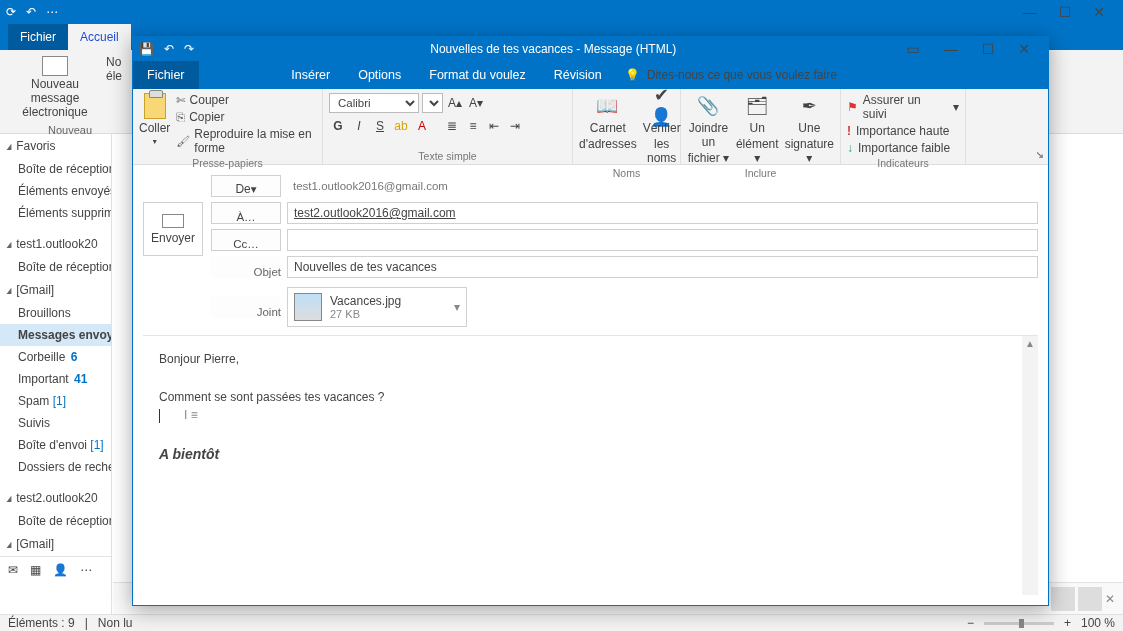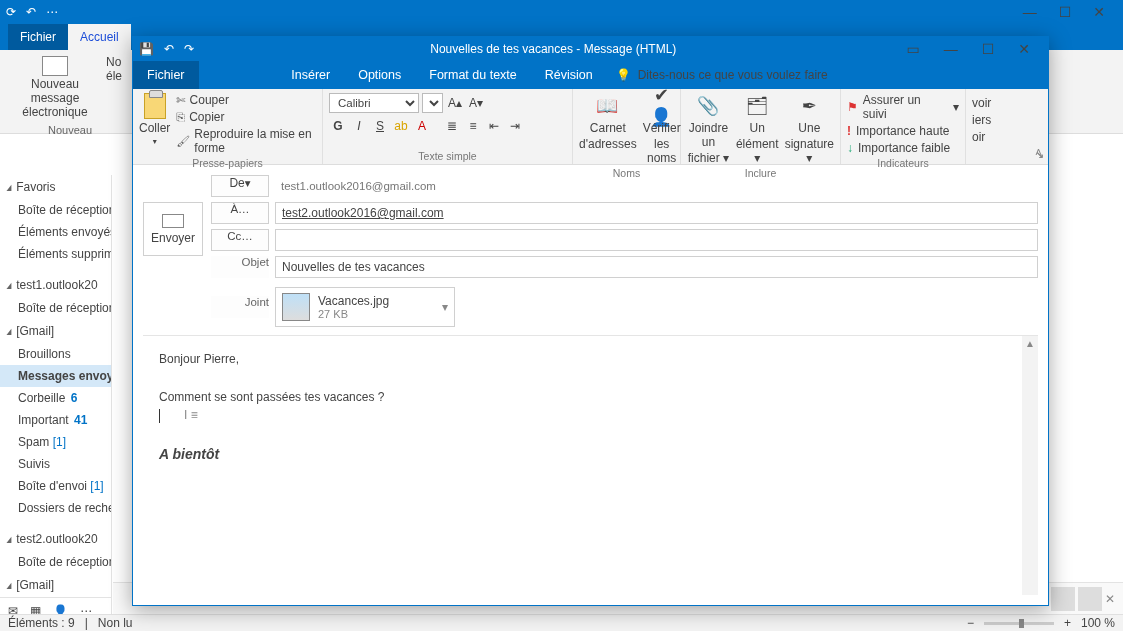--- a/index.html
+++ b/index.html
@@ -12,21 +12,21 @@
 .bg-title .wctrl{ margin-left:auto; display:flex; gap:22px; padding-right:18px; color:#fff; }
 .bg-title .wctrl span{ font-size:14px; cursor:pointer; }
 .bg-tabs{ height:26px; background:#0173c7; display:flex; align-items:stretch; padding-left:8px; }
 .bg-tabs .tab{ padding:0 12px; display:flex; align-items:center; color:#fff; cursor:pointer; }
 .bg-tabs .tab.file{ background:#005a9e; }
 .bg-tabs .tab.active{ background:#f3f3f3; color:#1d4ed8; }
 .bg-ribbon{ height:84px; background:#f3f3f3; border-bottom:1px solid #ddd; display:flex; align-items:flex-start; padding:6px 10px; gap:6px; }
 .bg-newmsg{ display:flex; flex-direction:column; align-items:center; width:90px; gap:2px; }
 .bg-newmsg .ico{ width:26px; height:20px; border:1px solid #888; background:#fff; }
 .rg-label{ font-size:11px; color:#666; text-align:center; margin-top:4px;padding-left:26px; }
-.bg-nav{ position:absolute; left:0; top:134px; width:112px; bottom:0; border-right:1px solid #e3e3e3; font-size:12px; overflow:hidden;margin-top:41px; }
+.bg-nav{ position:absolute; left:0; top:134px; width:112px; bottom:0; border-right:1px solid #e3e3e3; font-size:12px; overflow:hidden; }
 .bg-nav .hdr{ display:flex; align-items:center; gap:4px; padding:5px 6px; cursor:pointer; }
 .bg-nav .hdr::before{ content:"◢"; font-size:8px; color:#666; transform:scaleX(.8); }
 .bg-nav .item{ padding:4px 6px 4px 18px; white-space:nowrap; overflow:hidden; cursor:pointer; }
 .bg-nav .item.sel{ background:#d4e8f8; font-weight:600; }
 .bg-nav .navicons{ padding:6px 8px; display:flex; gap:12px; font-size:14px; color:#555; border-top:1px solid #e3e3e3; }
 .cnt{ color:#0173c7; font-weight:600; margin-left:2px; }
 .statusbar{ position:absolute; left:0; bottom:0; width:1123px; height:17px; background:#f3f3f3; border-top:1px solid #e0e0e0; display:flex; align-items:center; padding:0 8px; font-size:11px; color:#555; }
 .statusbar .right{ margin-left:auto; display:flex; align-items:center; gap:10px; }
 .statusbar .slider{ width:70px; height:3px; background:#ccc; position:relative; }
 .statusbar .slider::after{ content:""; position:absolute; left:50%; top:-3px; width:5px; height:9px; background:#888; }
@@ -62,21 +62,21 @@
 .follow-list{ display:flex; flex-direction:column; gap:3px; font-size:11px; }
 .follow-list div{ display:flex; align-items:center; gap:5px; cursor:pointer; }
 .exp-arrow{ position:absolute; right:4px; bottom:4px; font-size:10px; color:#888; }
 
 
 .fields{ padding:10px 10px 0 10px; display:flex; gap:8px; }
 .send-btn{ width:60px; height:54px; border:1px solid #d0d0d0; display:flex; flex-direction:column; align-items:center; justify-content:center; gap:3px; cursor:pointer; font-size:11px; color:#555; }
 .send-btn .env{ width:22px; height:14px; border:1px solid #888; background:#fff; }
 .fcol{ flex:1; display:flex; flex-direction:column; gap:5px; }
 .frow{ display:flex; gap:6px; align-items:center; }
-.fbtn{ width:58px; height:22px; border:1px solid #d0d0d0; background:#fdfdfd; display:flex; align-items:flex-start; justify-content:center; font-size:11.5px; cursor:pointer; }
+.fbtn{ width:70px; height:22px; border:1px solid #d0d0d0; background:#fdfdfd; display:flex; align-items:flex-end; justify-content:center; font-size:11.5px; cursor:pointer; }
 .finput{ flex:1; height:22px; border:1px solid #d0d0d0; padding:0 6px; font-size:12px; }
 .de-val{ flex:1; font-size:11.5px; color:#777; padding-left:6px; }
 .attach-row{ display:flex; gap:6px; align-items:center; margin-top:4px; }
 .attach-box{ width:180px; height:40px; border:1px solid #d0d0d0; display:flex; align-items:center; gap:8px; padding:0 6px; cursor:pointer; }
 .attach-box .img{ width:28px; height:28px; border:1px solid #888; background:linear-gradient(#bfe0f7,#ddd); }
 .attach-box .meta{ display:flex; flex-direction:column; }
 .attach-box .drop{ margin-left:auto; color:#888; }
 
 
 .mail-body{ flex:1; padding:14px 16px; border-top:1px solid #e5e5e5; margin:8px 10px 10px; position:relative; font-size:13.5px; line-height:1.5; overflow:auto; }
@@ -185,21 +185,21 @@
       <span>—</span>
       <span>☐</span>
       <span>✕</span>
     </div>
   </div>
   <div class="msg-tabs">
     <div class="tab file">Fichier</div>
     <div class="tab active">Message</div>
     <div class="tab">Insérer</div>
     <div class="tab">Options</div>
-    <div class="tab">Format du texte</div>
+    <div class="tab">Format du voulez</div>
     <div class="tab">Révision</div>
     <div class="tell">💡 <span>Dites-nous ce que vous voulez faire</span></div>
   </div>
 
   <div class="ribbon">
 
     <div class="rgroup" style="width:190px">
       <div class="body">
         <div class="paste-btn">
           <div class="clip"></div>
@@ -290,26 +290,20 @@
             </div>
           <div>
               <span style="color:#2a7">↓</span>
               <span>Importance faible</span>
             </div>
         </div>
       </div>
       <div class="glabel">Indicateurs</div>
       <span class="exp-arrow">↘</span>
     </div>
-    <div class="rgroup" style="flex:1;border-right:none;color:#666;font-size:11px;line-height:1.4;padding-top:6px">
-      <span>voir</span>
-      <span>iers</span>
-      <span>oir</span>
-      <span style="margin-left:auto;color:#888;cursor:pointer">˄</span>
-    </div>
   </div>
 
   <div class="fields">
     <div style="display:flex;flex-direction:column;gap:5px">
       <div style="height:22px"></div>
       <div class="send-btn">
         <div class="env"></div>
         <span>Envoyer</span>
       </div>
     </div>

